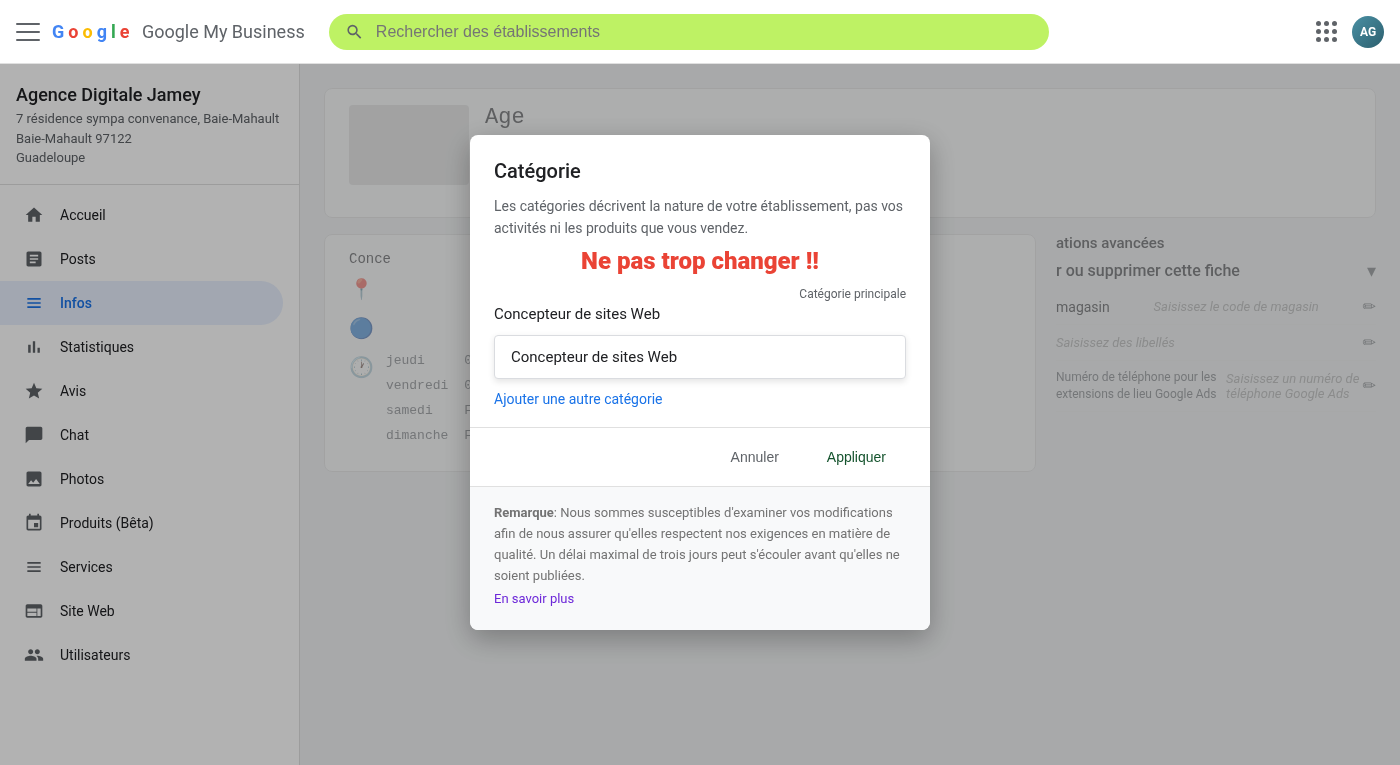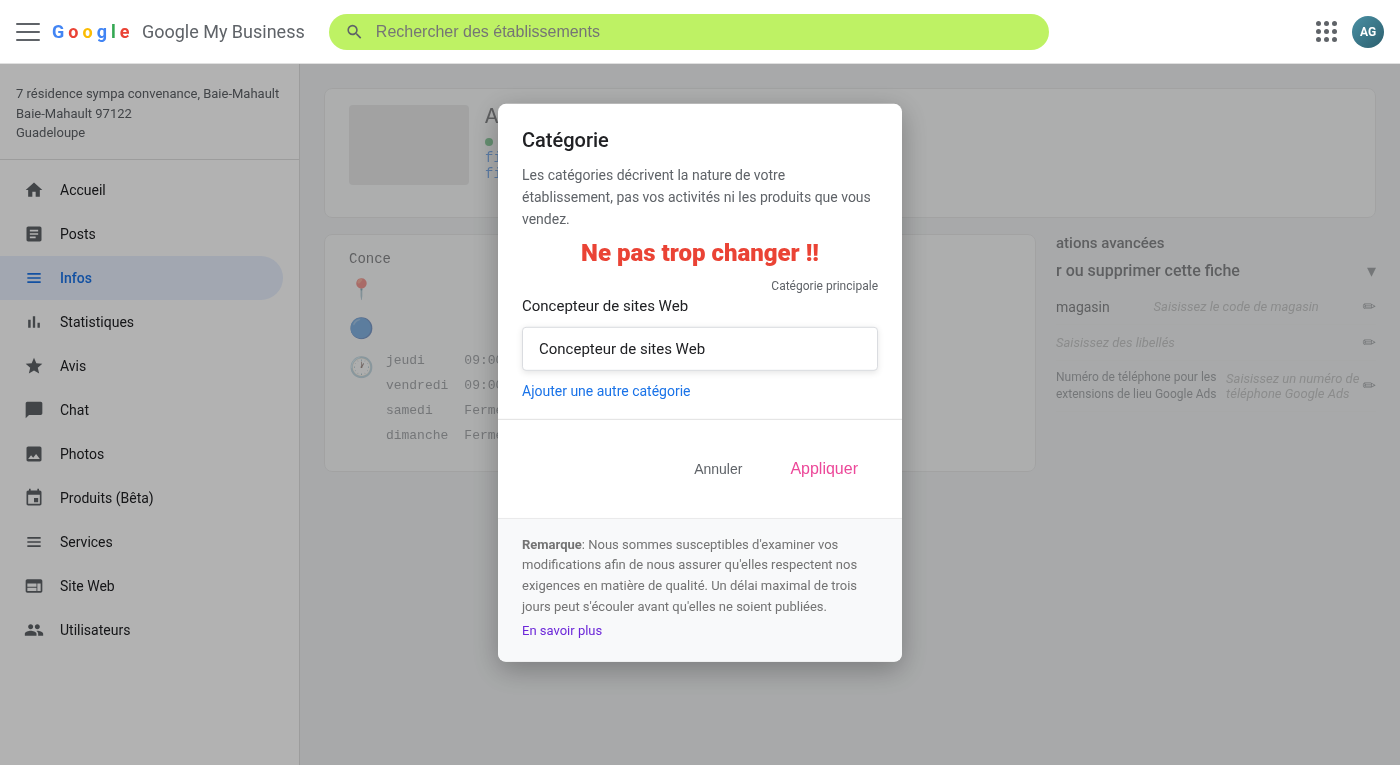--- a/index.html
+++ b/index.html
@@ -99,21 +99,21 @@
       z-index: 200;
     }
 
     
     .modal {
       position: fixed;
       top: 50%; left: 50%;
       transform: translate(-50%, -50%);
       background: #fff;
       border-radius: 8px;
-      width: 404px;
+      width: 460px;
       max-height: 80vh;
       overflow-y: auto;
       z-index: 300;
       box-shadow: 0 8px 28px rgba(0,0,0,0.28);
     }
     .modal-header { padding: 24px 24px 0; }
     .modal-title { font-size: 20px; font-weight: 500; margin-bottom: 12px; color: #202124; }
     .modal-desc { font-size: 14px; color: #5f6368; line-height: 1.6; margin-bottom: 4px; }
     .warning-text {
       font-size: 24px;
@@ -141,41 +141,41 @@
       text-decoration: none;
       cursor: pointer;
       display: block;
       margin-bottom: 20px;
     }
     .modal-actions {
       display: flex;
       justify-content: flex-end;
       align-items: center;
       gap: 8px;
-      padding: 32px 24px;
+      padding: 13px 24px;
       border-top: 1px solid #e0e0e0;
       margin-top: 8px;
     }
     .btn-cancel {
       background: transparent;
       border: none;
       padding: 8px 20px;
       font-size: 14px;
       font-weight: 500;
       color: #5f6368;
       cursor: pointer;
       border-radius: 4px;
     }
     .btn-apply {
       background: transparent;
       border: none;
       padding: 8px 20px;
-      font-size: 16px;
+      font-size: 14px;
       font-weight: 500;
-      color: #ec4899;
+      color: #14532d;
       cursor: pointer;
       border-radius: 4px;
     }
     .modal-footer {
       padding: 16px 24px 24px;
       background: #f8f9fa;
       border-top: 1px solid #e0e0e0;
       border-radius: 0 0 8px 8px;
     }
     .modal-footer p { font-size: 13px; color: #737373; line-height: 1.6; margin-bottom: 4px; }
@@ -241,20 +241,21 @@
         <span></span>
     </div>
     <div class="avatar" style="background: linear-gradient(135deg, #4a90a4, #2c5f6e); display:flex; align-items:center; justify-content:center; color:white; font-size:12px; font-weight:bold;">AG</div>
   </div>
 </div>
 
 <div class="app-body">
 
   <div class="sidebar">
     <div class="business-info">
+      <div class="business-name">Agence Digitale Jamey</div>
       <div class="business-address">
         <span>7 résidence sympa convenance, Baie-Mahault</span><br>
         <span>Baie-Mahault 97122</span><br>
         <span>Guadeloupe</span>
       </div>
     </div>
 
     <div class="nav-item" style="margin-top:8px;">
       <div class="nav-icon">
         <svg viewBox="0 0 24 24" width="20" height="20">

